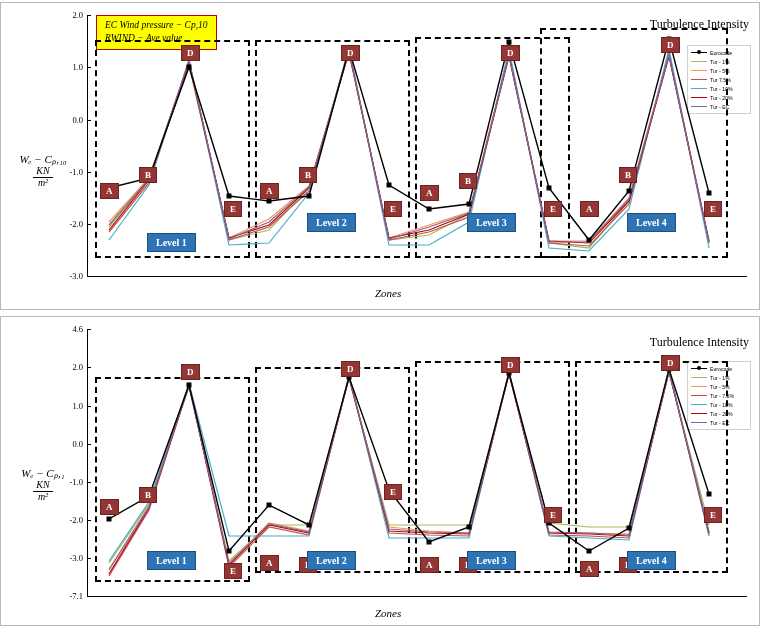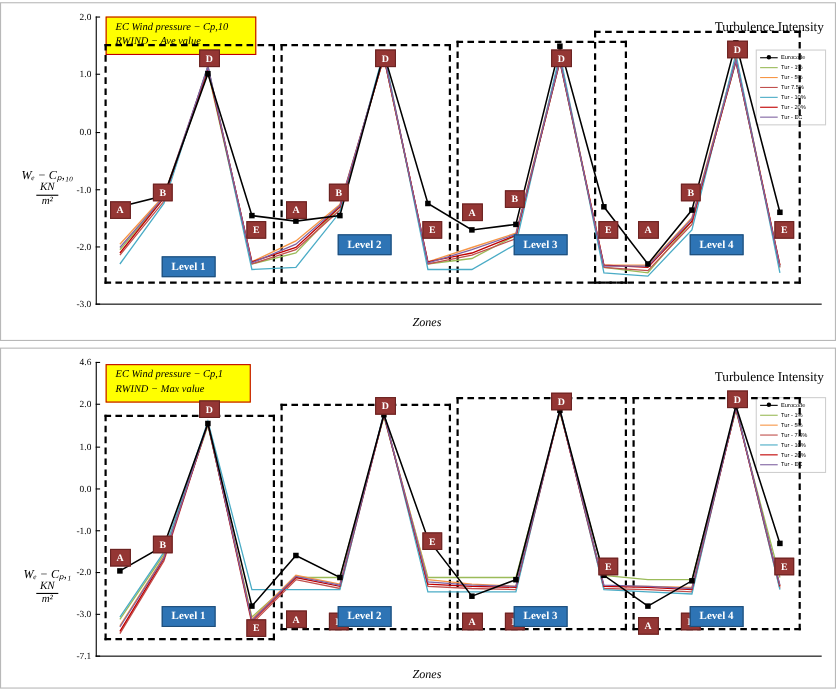--- a/index.html
+++ b/index.html
@@ -15,21 +15,21 @@
   .ylab{position:absolute;right:100%;margin-right:4px;font-size:8.5px;transform:translateY(-50%);white-space:nowrap;color:#000;margin-left:40px;}
   .ytick{position:absolute;left:0;width:4px;height:1px;background:#000;}
 
   .ytitle{position:absolute;left:2px;font-family:"Liberation Serif",serif;font-style:italic;font-size:11px;text-align:center;width:80px;}
   .ytitle .frac{display:inline-block;text-align:center;font-size:10px;line-height:1.05;}
   .ytitle .frac .num{display:block;border-bottom:1px solid #000;padding:0 3px;}
   .ytitle .frac .den{display:block;padding:0 3px;}
 
   .xtitle{position:absolute;font-style:italic;font-size:11px;}
 
-  .note{position:absolute;background:#ffff00;border:1px solid #c00000;padding:3px 24px 4px 8px;font-style:italic;font-size:9.5px;line-height:1.35;color:#000;}
+  .note{position:absolute;background:#ffff00;border:1px solid #c00000;padding:3px 8px 4px 8px;font-style:italic;font-size:9.5px;line-height:1.35;color:#000;}
   .note div{white-space:nowrap;}
 
   .ti-title{position:absolute;font-size:12px;}
 
   .legend{position:absolute;border:1px solid #cfcfcf;background:#fff;padding:2px 3px;}
   .legend .row{display:flex;align-items:center;height:9px;}
   .legend .swatch{width:16px;height:1px;margin-right:3px;position:relative;}
   .legend .swatch i{position:absolute;left:6px;top:-2px;width:4px;height:4px;border-radius:50%;}
   .legend .txt{font-size:5.2px;font-family:"Liberation Sans",sans-serif;white-space:nowrap;}
 
@@ -178,32 +178,28 @@
       <div class="levelbadge" style="left:220px;top:198px;">Level 2</div>
       <div class="levelbadge" style="left:380px;top:198px;">Level 3</div>
       <div class="levelbadge" style="left:540px;top:198px;">Level 4</div>
     </div>
 
     <div class="xtitle" style="left:374px;top:284px;">Zones</div>
   </div>
 
   <div class="panel" id="panel-bottom">
 
-    <div class="ytitle" style="top:148px;margin-top:48px;">
+    <div class="ytitle" style="top:148px;">
       <span>Wₑ − Cₚ,₁</span><br>
       <span class="frac">
         <span class="num">KN</span>
         <span class="den">m²</span>
       </span>
     </div>
 
-    <div class="note" style="left:95px;top:14px;">
-      <div>EC Wind pressure  − Cp,1</div>
-      <div>RWIND − Max value</div>
-    </div>
 
     <div class="ti-title" style="right:10px;top:18px;">Turbulence Intensity</div>
 
     <div class="legend" style="right:8px;top:44px;width:56px;">
       <div class="row">
           <span class="swatch" style="background:#000000;">
             <i style="background:#000000;"></i>
           </span>
           <span class="txt">Eurocode</span>
         </div>

